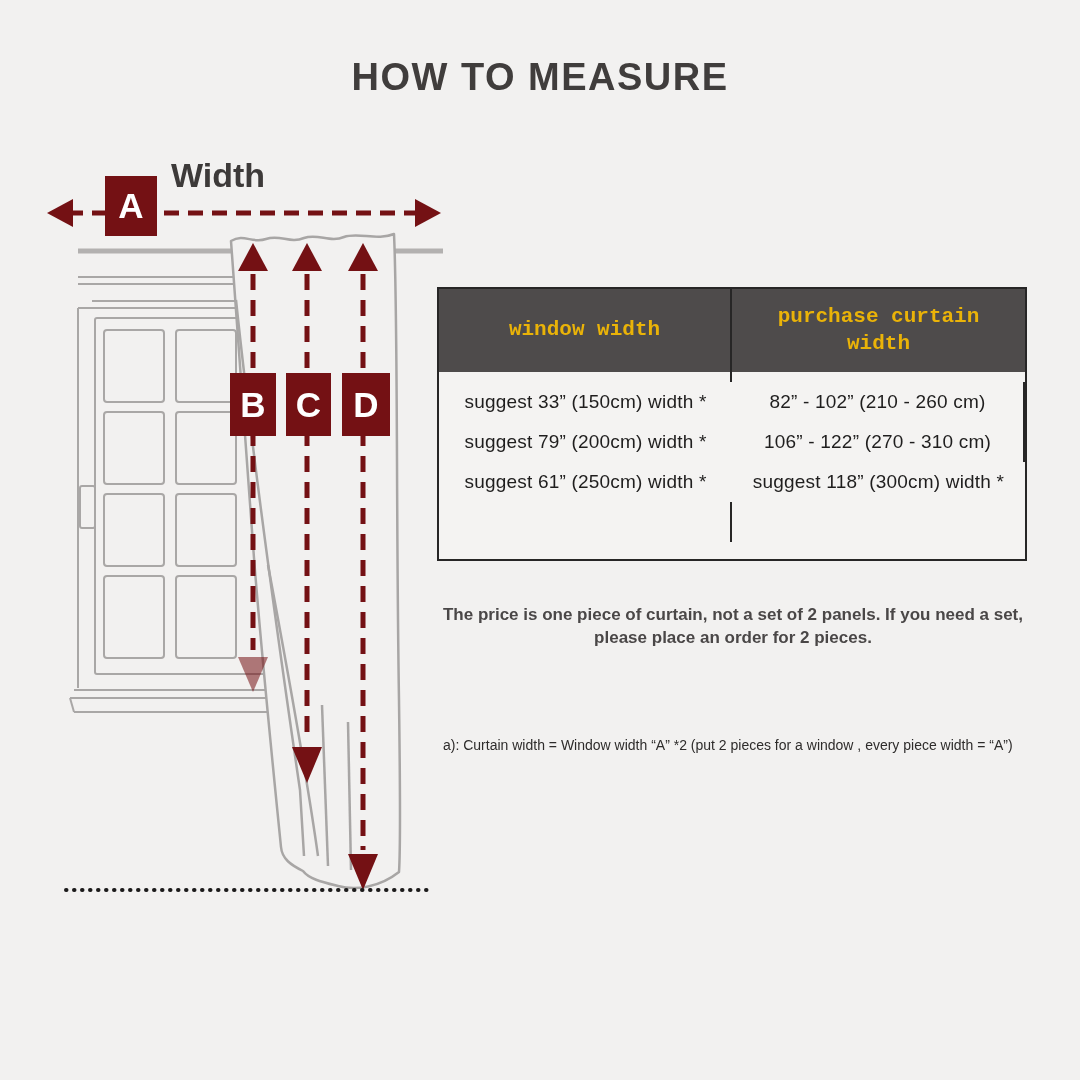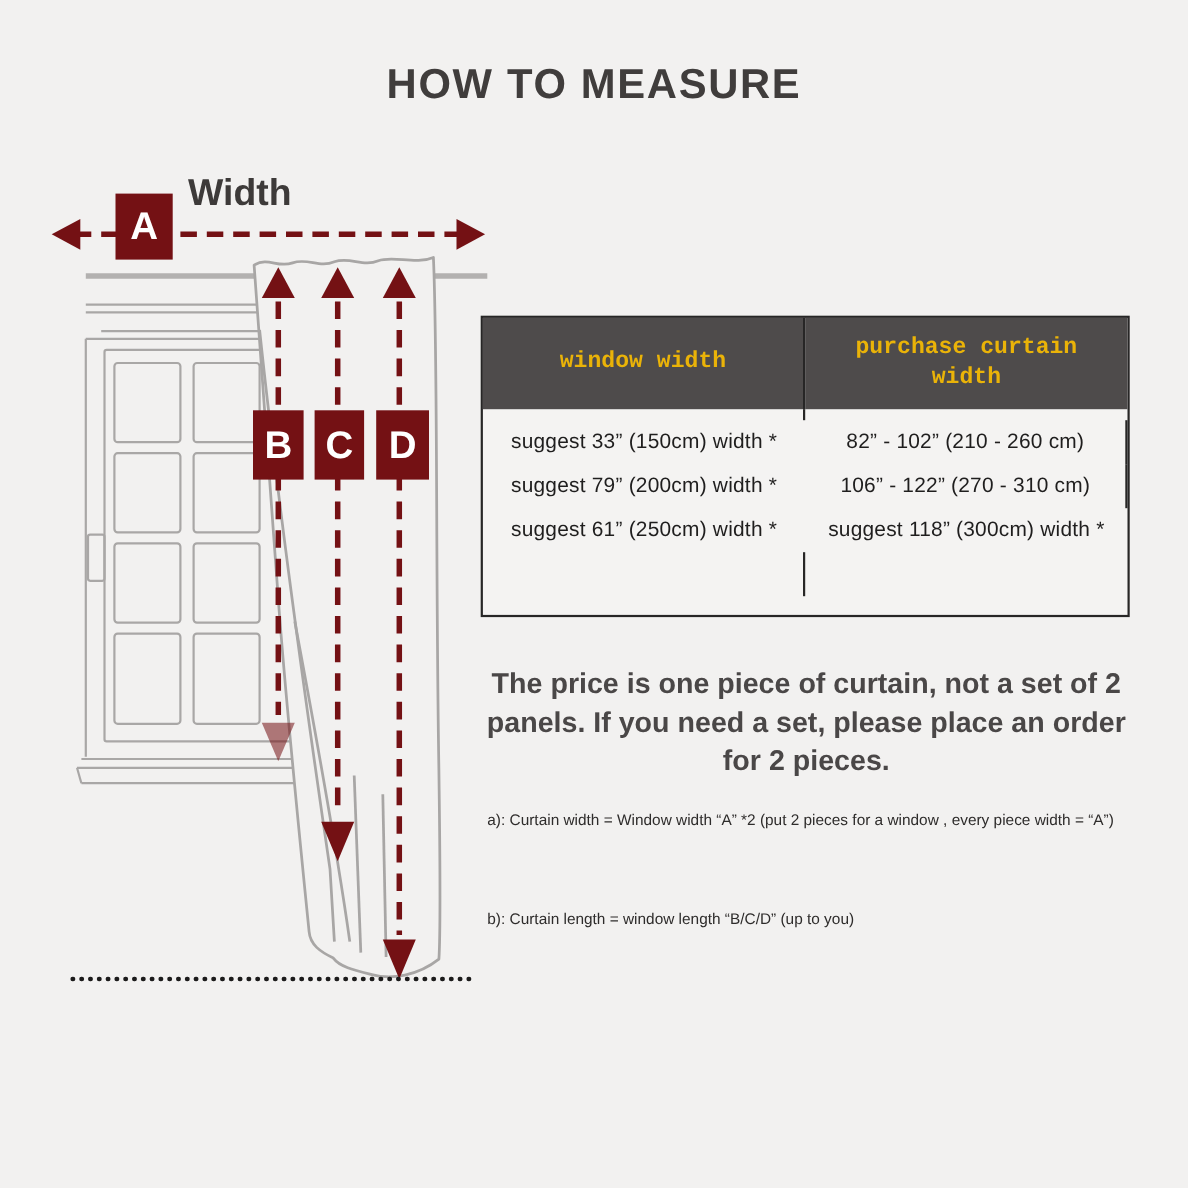--- a/index.html
+++ b/index.html
@@ -60,21 +60,21 @@
   .col-l{border-right:2px solid #272626;}
   .td{
     display:flex;align-items:center;justify-content:center;
     font-size:19px;color:#1f1e1e;text-align:center;
     letter-spacing:0.2px;
   }
 
   .price-note{
     position:absolute;left:427px;top:604px;width:612px;
     text-align:center;
-    font-size:26px;font-weight:700;line-height:1.34;
+    font-size:17px;font-weight:700;line-height:1.34;
     color:#4a4747;
   }
   .note{
     position:absolute;left:443px;width:592px;
     font-size:14px;line-height:1.42;color:#2e2c2b;
   }
   .note-a{top:736px;}
   .note-b{top:826px;}
 </style>
 </head>
@@ -190,15 +190,14 @@
     <div class="td">suggest 118” (300cm) width *</div>
 
     <div class="col-l"></div>
     <div></div>
   </div>
 
   <div class="price-note">The price is one piece of curtain, not a set of 2 panels. If you need a set, please place an order for 2 pieces.</div>
 
   <div class="note note-a">a): Curtain width = Window width “A” *2 (put 2 pieces for a window , every piece width = “A”)</div>
 
-  <div class="note note-b">b): Curtain length = window length “B/C/D” (up to you)</div>
 
 </div>
 
 </body></html>

